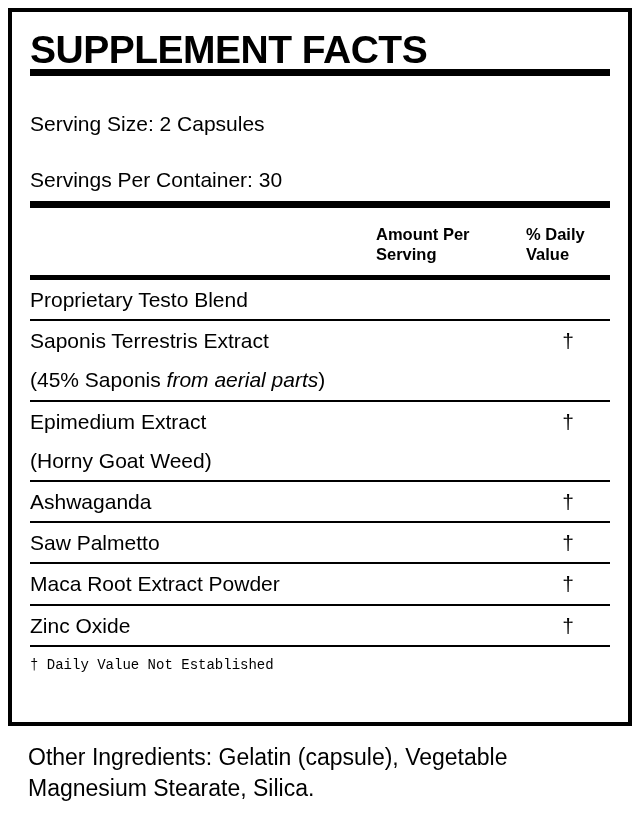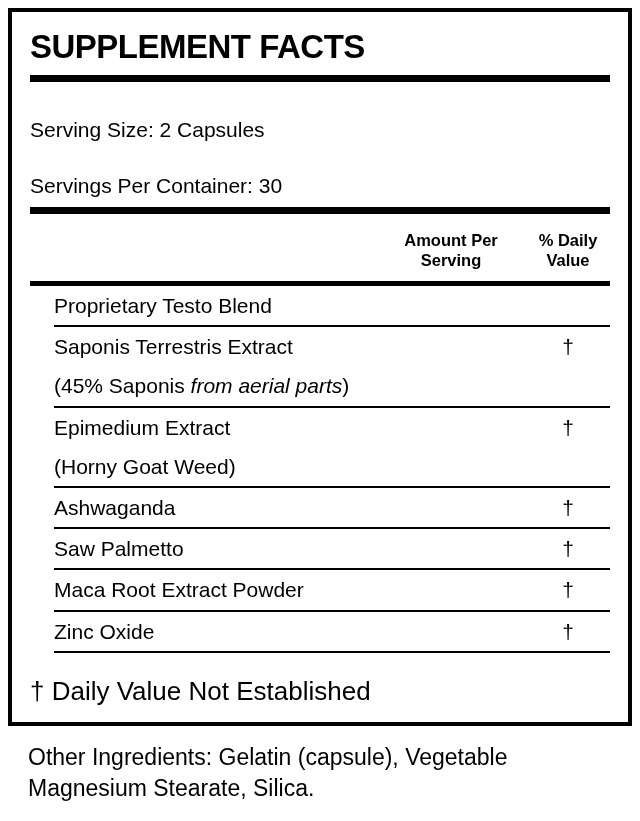--- a/index.html
+++ b/index.html
@@ -24,26 +24,25 @@
     position: absolute;
     left: 8px;
     top: 8px;
     width: 624px;
     height: 718px;
     border: 4px solid #000000;
     box-sizing: border-box;
     padding: 0 18px;
   }
   .title {
-    font-size: 33px;
+    font-size: 39px;
     font-weight: bold;
     letter-spacing: -0.5px;
     line-height: 1;
     padding-top: 18px;
-    padding-bottom: 12px;
   }
   .rule-heavy {
     border-bottom: 7px solid #000000;
   }
   .rule-medium {
     border-bottom: 5px solid #000000;
   }
   .serving-block {
     padding: 6px 0 7px 0;
   }
@@ -53,21 +52,20 @@
     margin-top: 28px;
   }
   .col-head {
     display: flex;
     justify-content: flex-end;
     align-items: flex-start;
     padding: 16px 0 10px 0;
     font-weight: bold;
     font-size: 16.5px;
     line-height: 1.25;
-    text-align: center;
   }
   .col-head .amount-col {
     width: 150px;
   }
   .col-head .dv-col {
     width: 84px;
   }
   .row {
     display: flex;
     align-items: baseline;
@@ -92,25 +90,25 @@
     padding-left: 12px;
   }
   .indent-2 {
     padding-left: 10px;
   }
   .italic {
     font-style: italic;
   }
   .group {
     border-bottom: 2px solid #000000;
-    margin-left: 24px;
   }
   .footnote {
-    font-size: 26px;
-    padding: 23px 0 0 0;
+    font-size: 14px;
+    padding: 10px 0 0 0;
+    font-family: Liberation Mono, monospace;
   }
   .other {
     position: absolute;
     left: 28px;
     top: 742px;
     width: 596px;
     font-size: 23px;
     line-height: 1.35;
   }
 </style>

